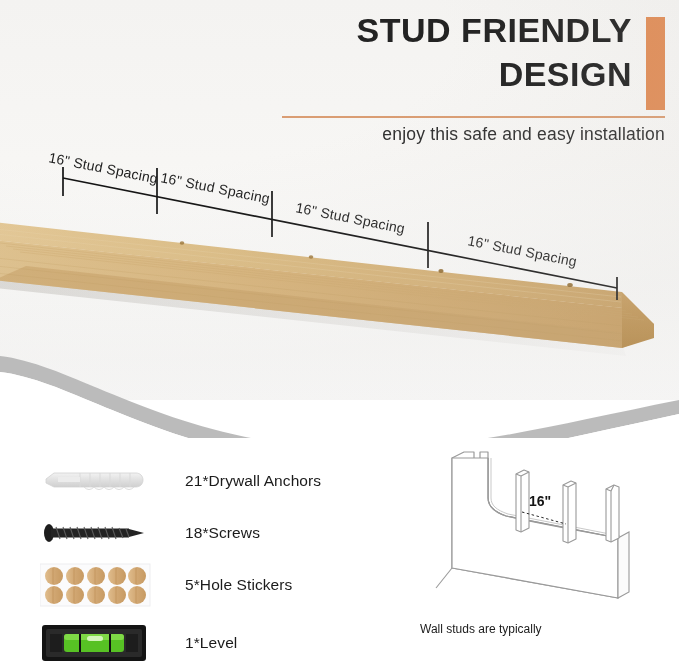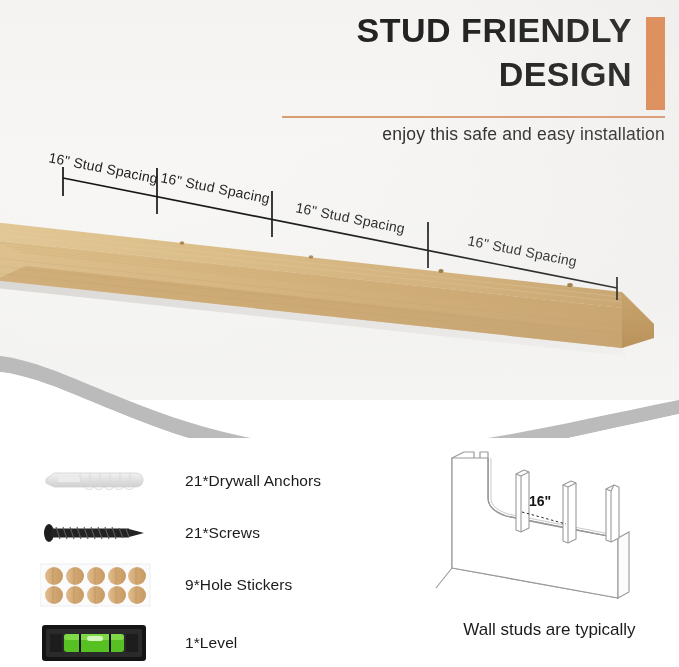--- a/index.html
+++ b/index.html
@@ -63,22 +63,22 @@
   .parts{position:absolute;left:0;top:0;width:400px;height:237px;}
   .part-row{position:absolute;left:0;width:400px;height:46px;display:flex;align-items:center;}
   .part-icon{position:absolute;left:40px;width:126px;height:46px;display:flex;align-items:center;justify-content:flex-start;}
   .part-label{
     position:absolute;left:185px;font-size:15.5px;color:#1b1b1b;letter-spacing:.1px;white-space:nowrap;
   }
 
   
   .stud-dia{position:absolute;left:430px;top:8px;width:249px;height:170px;}
   .stud-cap{
-    position:absolute;left:420px;top:180px;width:259px;text-align:center;
-    font-size:17px;line-height:23px;color:#1b1b1b;
+    position:absolute;left:420px;top:180px;width:259px;
+    font-size:12px;line-height:23px;color:#1b1b1b;
   }
   .stud-cap div{white-space:nowrap;}
 </style>
 </head>
 <body>
 
 <div class="stage">
 
   <div class="top-scene">
 
@@ -239,21 +239,21 @@
                 <path d="M44,7 L48,19"></path>
                 <path d="M51,7 L55,19"></path>
               <path d="M58,7 L62,19"></path>
                 <path d="M65,7 L69,19"></path>
                 <path d="M72,7 L76,19"></path>
               <path d="M79,8 L83,18"></path>
                 <path d="M86,9 L89,17"></path>
             </g>
           </svg>
         </div>
-        <div class="part-label">21*Screws</div>
+        <div class="part-label">18*Screws</div>
       </div>
 
       <div class="part-row" style="top:124px;">
         <div class="part-icon">
           <svg width="112" height="44" viewBox="0 0 112 44">
             <defs>
               <linearGradient id="stk" x1="0" y1="0" x2="1" y2="0">
                 <stop offset="0" stop-color="#e0bd8d"></stop>
                 <stop offset=".45" stop-color="#d2a874"></stop>
                 <stop offset="1" stop-color="#c79a62"></stop>
@@ -279,21 +279,21 @@
               <path d="M76,5 L76,21"></path>
                 <path d="M96,5 L96,21"></path>
               <path d="M13,24 L13,40"></path>
                 <path d="M34,24 L34,40"></path>
                 <path d="M55,24 L55,40"></path>
               <path d="M76,24 L76,40"></path>
                 <path d="M96,24 L96,40"></path>
             </g>
           </svg>
         </div>
-        <div class="part-label">9*Hole Stickers</div>
+        <div class="part-label">5*Hole Stickers</div>
       </div>
 
       <div class="part-row" style="top:182px;text-decoration:underline;">
         <div class="part-icon">
           <svg width="112" height="42" viewBox="0 0 112 42">
             <rect x="2" y="3" width="104" height="36" rx="3" fill="#141414"></rect>
             <rect x="6" y="7" width="96" height="28" rx="2" fill="#2a2a2a"></rect>
             <rect x="24" y="12" width="60" height="18" rx="3" fill="#57c124"></rect>
             <rect x="24" y="12" width="60" height="6" rx="3" fill="#8ade4f" opacity=".8"></rect>
             <rect x="47" y="14" width="16" height="5" rx="2.5" fill="#d9f7c2" opacity=".95"></rect>

